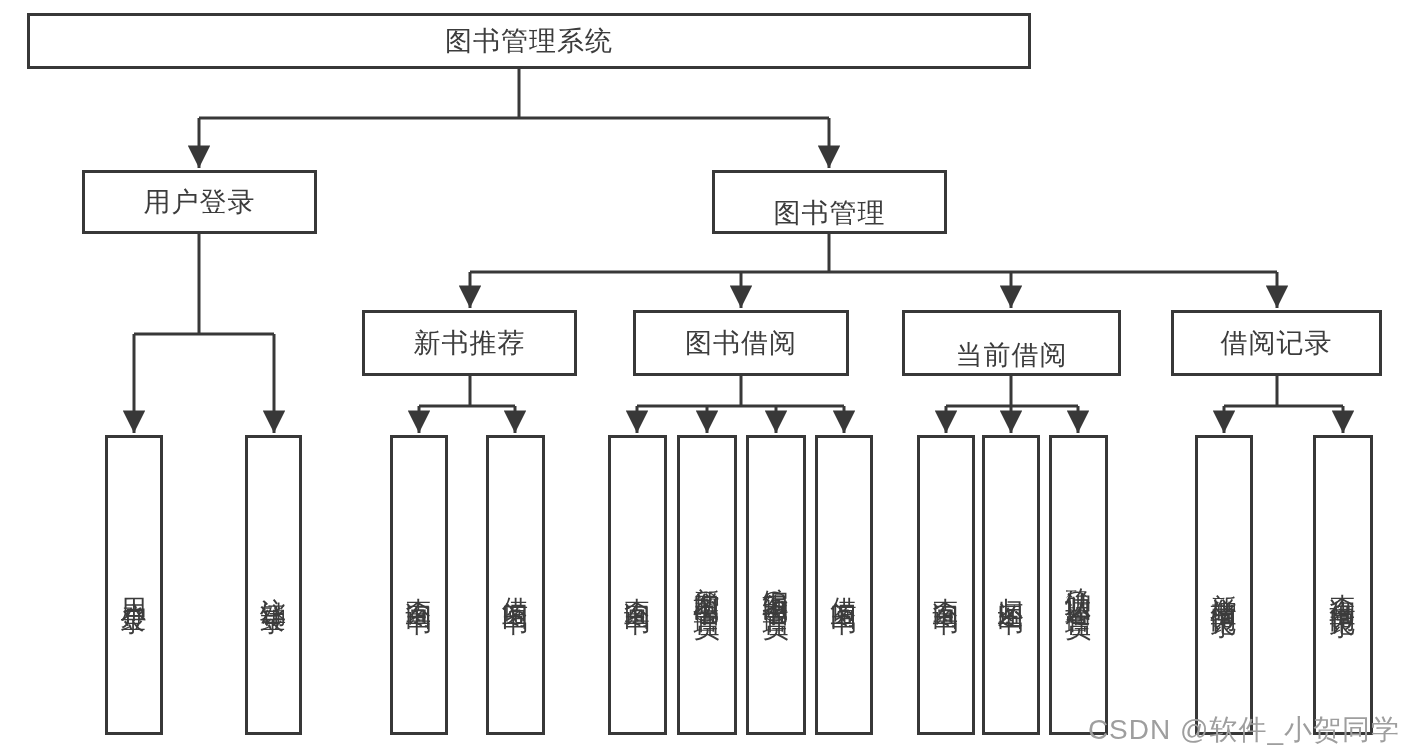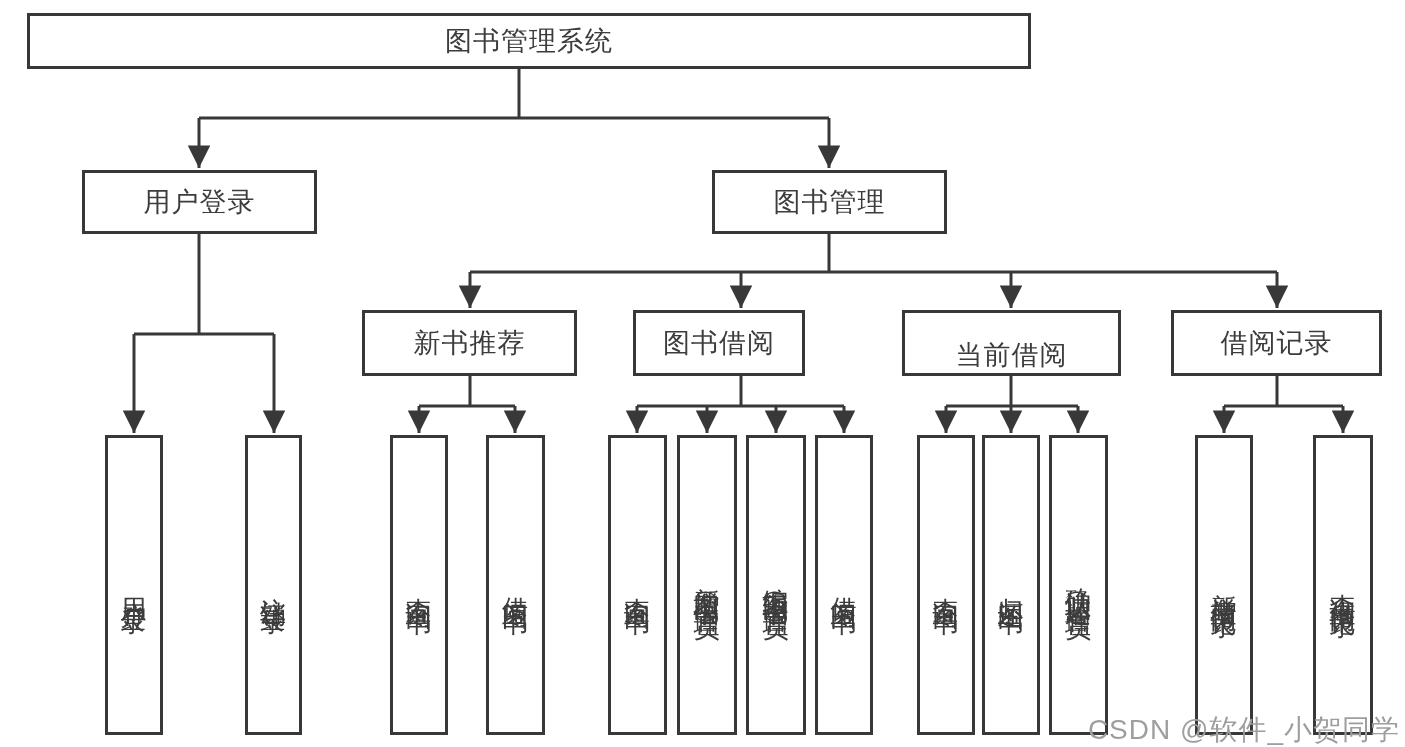--- a/index.html
+++ b/index.html
@@ -41,23 +41,23 @@
     writing-mode:vertical-lr;
     text-orientation:mixed;
     font-size:26px;
     letter-spacing:4px;
     line-height:1;
     color:var(--text-color);
   }
   
   #n-root      {left:27px;  top:13px;  width:1004px;height:56px;}
   #n-userlogin {left:82px;  top:170px; width:235px; height:64px;}
-  #n-bookmgmt  {left:712px; top:170px; width:235px; height:64px;}
+  #n-bookmgmt  {left:712px; top:170px; width:235px; height:64px;align-items:flex-end;}
   #n-newrec    {left:362px; top:310px; width:215px; height:66px;font-family:Liberation Mono, monospace;}
-  #n-borrow    {left:633px; top:310px; width:172px; height:66px;}
+  #n-borrow    {left:633px; top:310px; width:216px; height:66px;}
   #n-current   {left:902px; top:310px; width:219px; height:66px;align-items:flex-end;}
   #n-records   {left:1171px;top:310px; width:211px; height:66px;}
   #n-u1{left:105px; top:435px;width:58px;height:300px;}
   #n-u2{left:245px; top:435px;width:57px;height:300px;}
   #n-n1{left:390px; top:435px;width:58px;height:300px;}
   #n-n2{left:486px; top:435px;width:59px;height:300px;}
   #n-b1{left:608px; top:435px;width:59px;height:300px;}
   #n-b2{left:677px; top:435px;width:60px;height:300px;}
   #n-b3{left:746px; top:435px;width:60px;height:300px;}
   #n-b4{left:815px; top:435px;width:58px;height:300px;}

